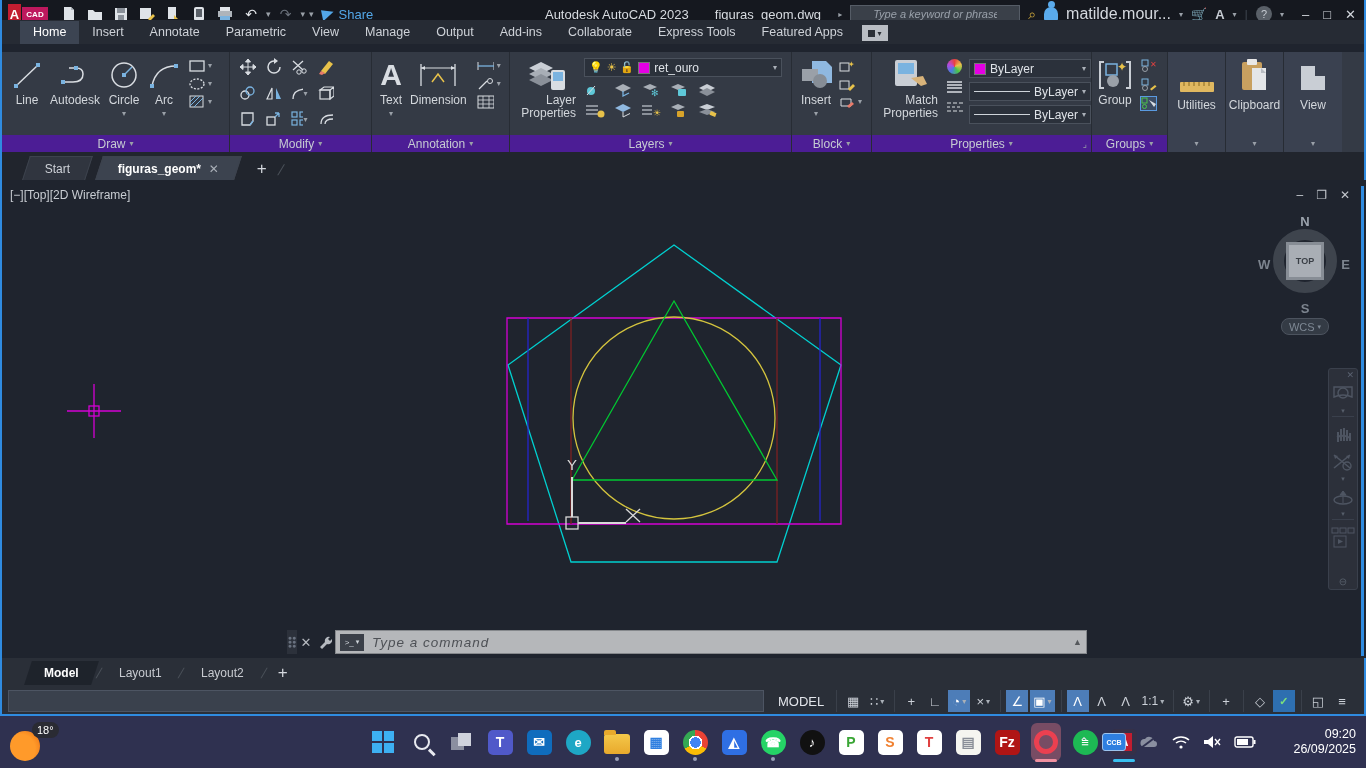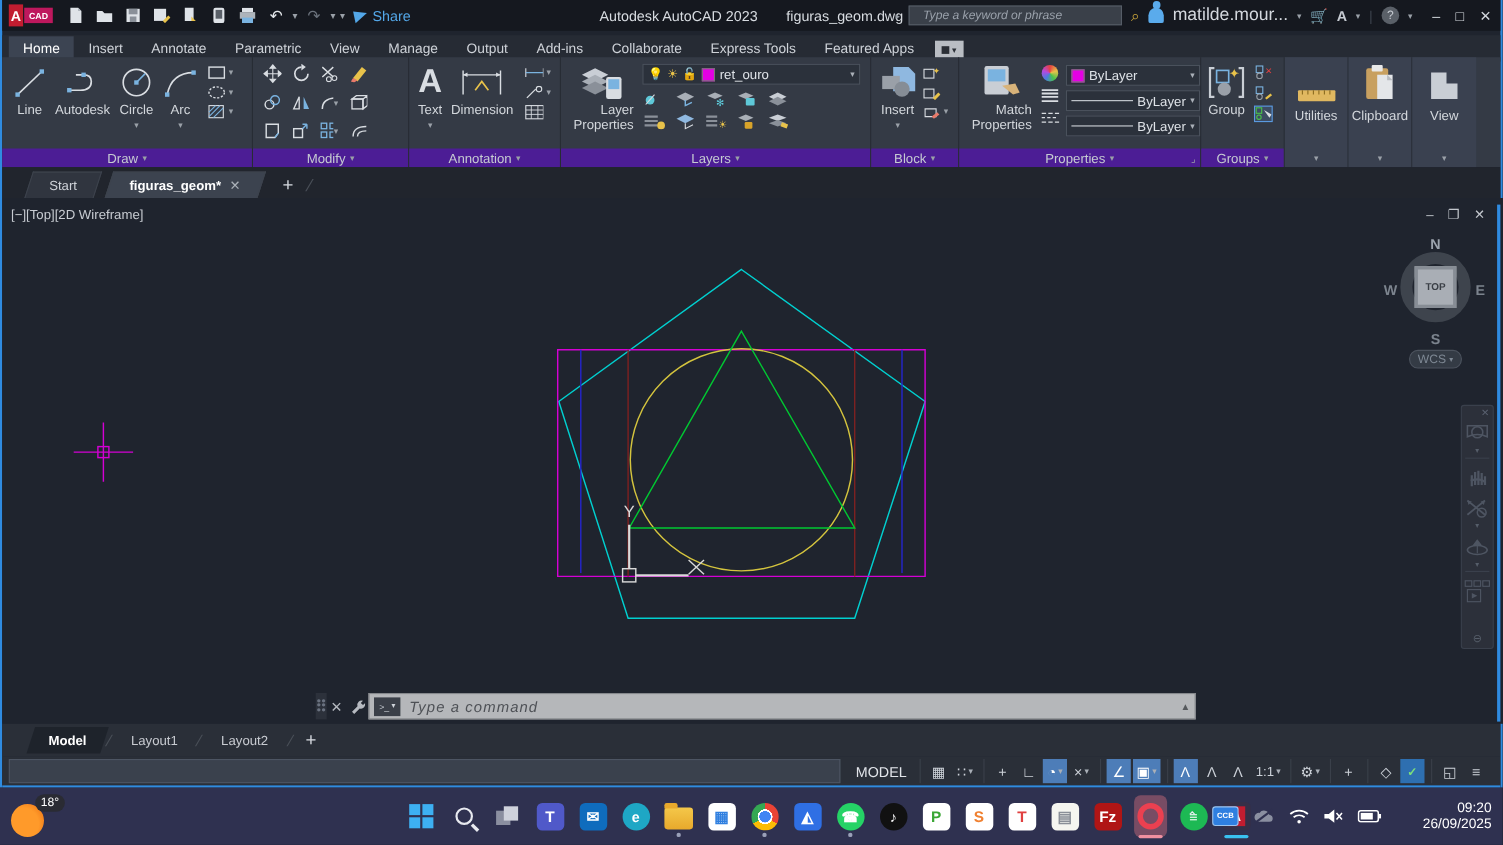--- a/index.html
+++ b/index.html
@@ -18,33 +18,33 @@
             display:flex; align-items:center; justify-content:center; }
   .qat { display:flex; align-items:center; gap:4px; margin-left:10px; }
   .qat .qbtn { width:22px; height:20px; display:flex; align-items:center; justify-content:center;
                color:#cfd4da; font-size:14px; }
   .qbtn svg { display:block; }
   .qat .sep-arrow { font-size:9px; color:#9aa0a8; }
   .share { display:flex; align-items:center; gap:5px; color:#53a7e8; font-size:13px; margin-left:8px; }
   .share .plane { width:0; height:0; border-left:12px solid #53a7e8; border-top:4px solid transparent; border-bottom:7px solid transparent; transform:rotate(-12deg); }
   .title-center { position:absolute; left:50%; transform:translateX(-50%); display:flex; gap:26px; white-space:nowrap; color:#d7dbe0; }
   .title-right { position:absolute; right:8px; display:flex; align-items:center; gap:8px; }
-  .t-search { width:194px; height:18px; background:#3a4049; border:1px solid #555c66; color:#9aa1ab;
-              font-size:11px; font-style:italic; padding:0 12px; }
+  .t-search { width:170px; height:18px; background:#3a4049; border:1px solid #555c66; color:#9aa1ab;
+              font-size:11px; font-style:italic; padding:0 22px; }
   .t-search::placeholder { color:#9aa1ab; }
   .mag { color:#c9a43a; font-size:14px; }
   .user-ic { width:14px; height:14px; border-radius:50% 50% 2px 2px; background:#5aabec; position:relative; }
   .user-ic:before { content:""; position:absolute; left:3.5px; top:-6px; width:7px; height:7px; border-radius:50%; background:#5aabec; }
   .tiny-arrow { font-size:8px; color:#9aa0a8; }
   .win-btns { display:flex; gap:14px; margin-left:10px; color:#d4d8de; font-size:13px; }
   .tb-ic { color:#c6cbd2; font-size:13px; }
 
   
-  .ribbon-tabs { position:absolute; left:0; top:32px; width:100%; height:24px; background:#262b34;
-                 display:flex; align-items:flex-end; padding-left:6px; }
+  .ribbon-tabs { position:absolute; left:0; top:20px; width:100%; height:24px; background:#262b34;
+                 display:flex; align-items:flex-end; padding-left:18px; }
   .rtab { padding:4px 13px 5px; font-size:12.5px; color:#ced2d8; cursor:default; }
   .rtab.active { background:#3c4452; color:#fff; }
   .ribbon-min { margin-left:6px; margin-bottom:3px; width:26px; height:16px; background:#b9bdc3; color:#2b2f36;
                 font-size:8px; display:flex; align-items:center; justify-content:center; gap:2px; }
 
   
   .ribbon { position:absolute; left:0; top:52px; width:100%; height:100px; background:#343a45; display:flex; }
   .panel { position:relative; height:100%; border-right:1px solid #272c34; display:flex; flex-direction:column; }
   .panel-body { flex:1; display:flex; align-items:flex-start; padding-top:4px; }
   .panel-label { height:17px; display:flex; align-items:center; justify-content:center; gap:4px;

